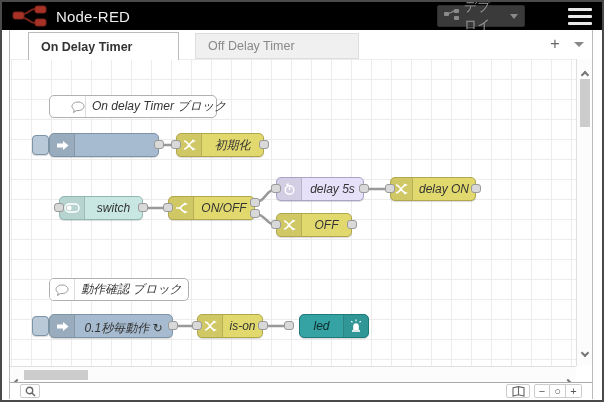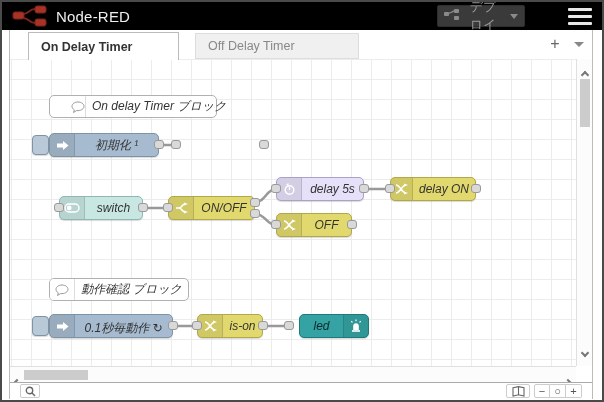--- a/index.html
+++ b/index.html
@@ -5,21 +5,21 @@
   * { box-sizing: border-box; margin: 0; padding: 0; }
   html,body { background:#fff; }
   body { font-family: "Liberation Sans", "DejaVu Sans", sans-serif; }
 
   .window { position:relative; width:604px; height:402px; border:2px solid #4a4a4a; background:#fff; overflow:hidden; }
 
   
   .header { position:absolute; left:0; top:0; right:0; height:28px; background:#000; display:flex; align-items:center; }
   .logo { margin-left:10px; display:flex; align-items:center; }
   .app-title { color:#eee; font-size:15px; margin-left:8px; letter-spacing:.2px; }
-  .deploy-btn { position:absolute; left:435px; top:3px; width:88px; height:22px; background:#3a3a3a; border:1px solid #2e2e2e; border-radius:2px; display:flex; align-items:center; padding:0 6px;text-align:center; }
+  .deploy-btn { position:absolute; left:435px; top:3px; width:88px; height:22px; background:#3a3a3a; border:1px solid #2e2e2e; border-radius:2px; display:flex; align-items:center; padding:0 6px; }
   .deploy-label { color:#999; font-size:13px; margin-left:5px; }
   .deploy-caret { margin-left:8px; width:0; height:0; border-left:4px solid transparent; border-right:4px solid transparent; border-top:5px solid #8a8a8a; }
   .hamburger { position:absolute; right:10px; top:6px; width:24px; height:17px; display:flex; flex-direction:column; justify-content:space-between; cursor:pointer; }
   .hamburger div { height:3px; background:#e8e8e8; border-radius:1px; }
 
   
   .workspace { position:absolute; left:7px; top:28px; right:9px; bottom:1px; border-left:1px solid #bbb; border-right:1px solid #bbb; background:#fff; }
 
   .tabbar { position:absolute; left:0; right:0; top:0; height:41px; background:#fff; border-bottom:1px solid #bbb; }
   .tab { position:absolute; top:2px; height:28px; font-size:12.5px; display:flex; align-items:center; padding-left:12px; }
@@ -143,23 +143,32 @@
         <span class="lbl">On delay Timer ブロック</span>
       </div>
 
       <div class="inject-btn" style="left:22px; top:76px;"></div>
       <div class="node n-inject" style="left:39px; top:74px; width:110px;">
         <span class="icon-area">
           <svg width="13" height="11" viewBox="0 0 13 11">
               <path d="M1 3.5h6V1l5.5 4.5L7 10V7.5H1z" fill="#fff"></path>
             </svg>
         </span>
-        <span class="lbl">初期化 ¹</span>
-      </div>
-
+      </div>
+
+      <div class="node n-change" style="left:166px; top:74px; width:88px;">
+        <span class="icon-area">
+          <svg width="13" height="12" viewBox="0 0 13 12">
+            <path d="M1 2 C5 2 7 10 11 10 M1 10 C5 10 7 2 11 2" stroke="#fff" stroke-width="1.6" fill="none"></path>
+            <path d="M9 0.5 L13 2 L9 3.5 Z" fill="#fff"></path>
+              <path d="M9 8.5 L13 10 L9 11.5 Z" fill="#fff"></path>
+          </svg>
+        </span>
+        <span class="lbl">初期化</span>
+      </div>
 
       <div class="node n-change" style="left:158px; top:137px; width:87px;">
         <span class="icon-area">
           <svg width="13" height="12" viewBox="0 0 13 12">
             <path d="M1 6 h3 M4 6 C7 6 7 2 10 2 M4 6 C7 6 7 10 10 10" stroke="#fff" stroke-width="1.6" fill="none"></path>
             <path d="M9 0.5 L13 2 L9 3.5 Z" fill="#fff"></path>
               <path d="M9 8.5 L13 10 L9 11.5 Z" fill="#fff"></path>
           </svg>
         </span>
         <span class="lbl">ON/OFF</span>

